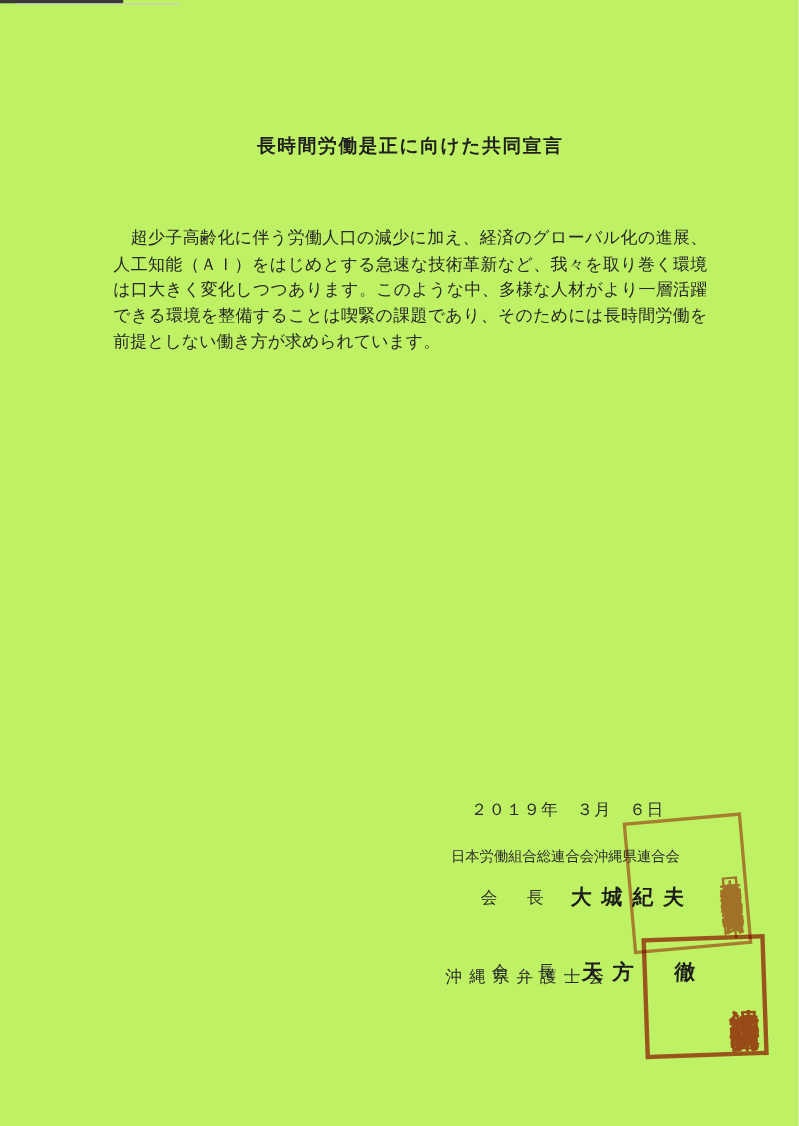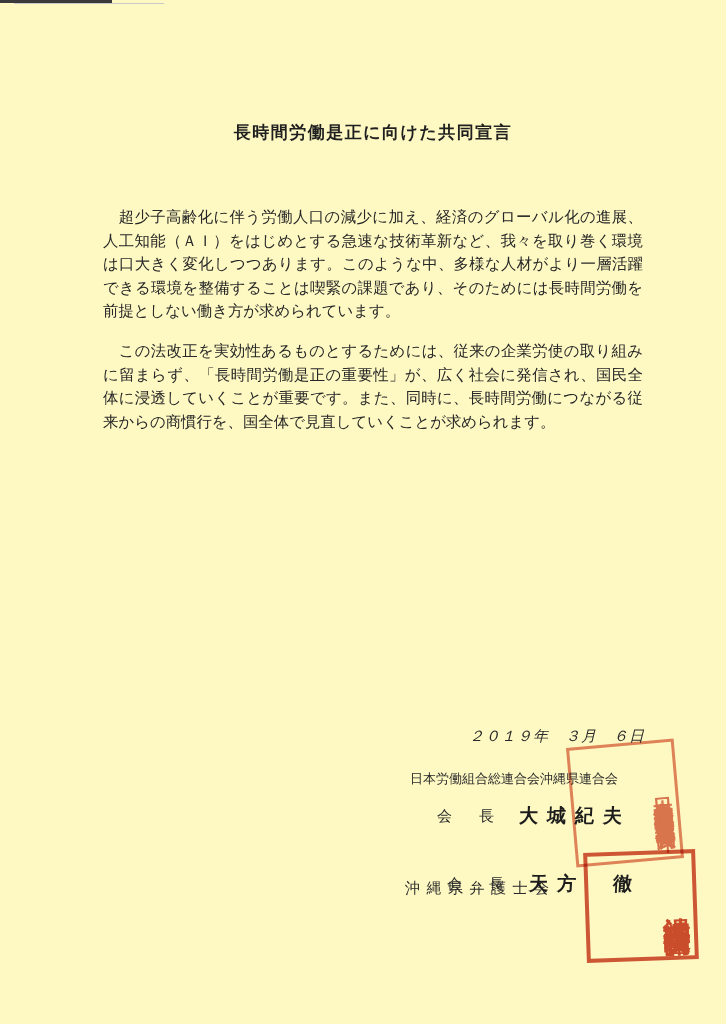--- a/index.html
+++ b/index.html
@@ -1,20 +1,20 @@
 <!DOCTYPE html>
 <html><head>
 <meta charset="utf-8">
 <style>
   html,body { margin:0; padding:0; background:#e8e8e8; }
   .page {
     position:relative;
     width:726px; height:1024px;
     margin:0 auto;
-    background:#fef9c3;
+    background:#bef264;
     overflow:hidden;
     font-family:"Liberation Serif","DejaVu Serif",serif;
     color:#262626;
   }
   
   .artifact-top-a { position:absolute; top:0; left:0; width:112px; height:3px; background:#3a3a3a; }
   .artifact-top-b { position:absolute; top:3px; left:14px; width:150px; height:1px; background:#c9c9c9; }
 
   .title {
     position:absolute; top:121px; left:103px; width:540px;
@@ -26,22 +26,22 @@
 
   .body-text {
     position:absolute; top:193px; left:103px; width:540px;
     font-size:15.4px; line-height:23.6px;
     text-align:justify; text-justify:inter-ideograph;
     color:#272727;
   }
   .body-text p { margin:12px 0 16px 0; }
 
   .sig-date {
-    position:absolute; top:727px; left:469px;
-    font-size:15px; letter-spacing:1px; color:#2a2a2a;font-style:italic;
+    position:absolute; top:727px; left:428px;
+    font-size:15px; letter-spacing:1px; color:#2a2a2a;
   }
   .sig-org-1 {
     position:absolute; top:770px; left:410px;
     font-size:13px; color:#2a2a2a;text-align:center;
   }
   .sig-row-1 { position:absolute; top:803px; left:437px; }
   .sig-org-2 {
     position:absolute; top:879px; left:405px;
     font-size:15px; letter-spacing:6.5px; color:#2a2a2a;
   }
@@ -80,21 +80,20 @@
 
 <div class="page">
 
   <div class="artifact-top-a"></div>
   <div class="artifact-top-b"></div>
 
   <h1 class="title">長時間労働是正に向けた共同宣言</h1>
 
   <div class="body-text">
     <p>　超少子高齢化に伴う労働人口の減少に加え、経済のグローバル化の進展、人工知能（ＡＩ）をはじめとする急速な技術革新など、我々を取り巻く環境は口大きく変化しつつあります。このような中、多様な人材がより一層活躍できる環境を整備することは喫緊の課題であり、そのためには長時間労働を前提としない働き方が求められています。</p>
-    <p>　この法改正を実効性あるものとするためには、従来の企業労使の取り組みに留まらず、「長時間労働是正の重要性」が、広く社会に発信され、国民全体に浸透していくことが重要です。また、同時に、長時間労働につながる従来からの商慣行を、国全体で見直していくことが求められます。</p>
   </div>
 
   <div class="sig-date">２０１９年　３月　６日</div>
 
   <div class="sig-org-1">日本労働組合総連合会沖縄県連合会</div>
 
   <div class="sig-row-1">
     <span class="sig-role">会　長</span>
     <span class="sig-name">大城紀夫</span>
   </div>

